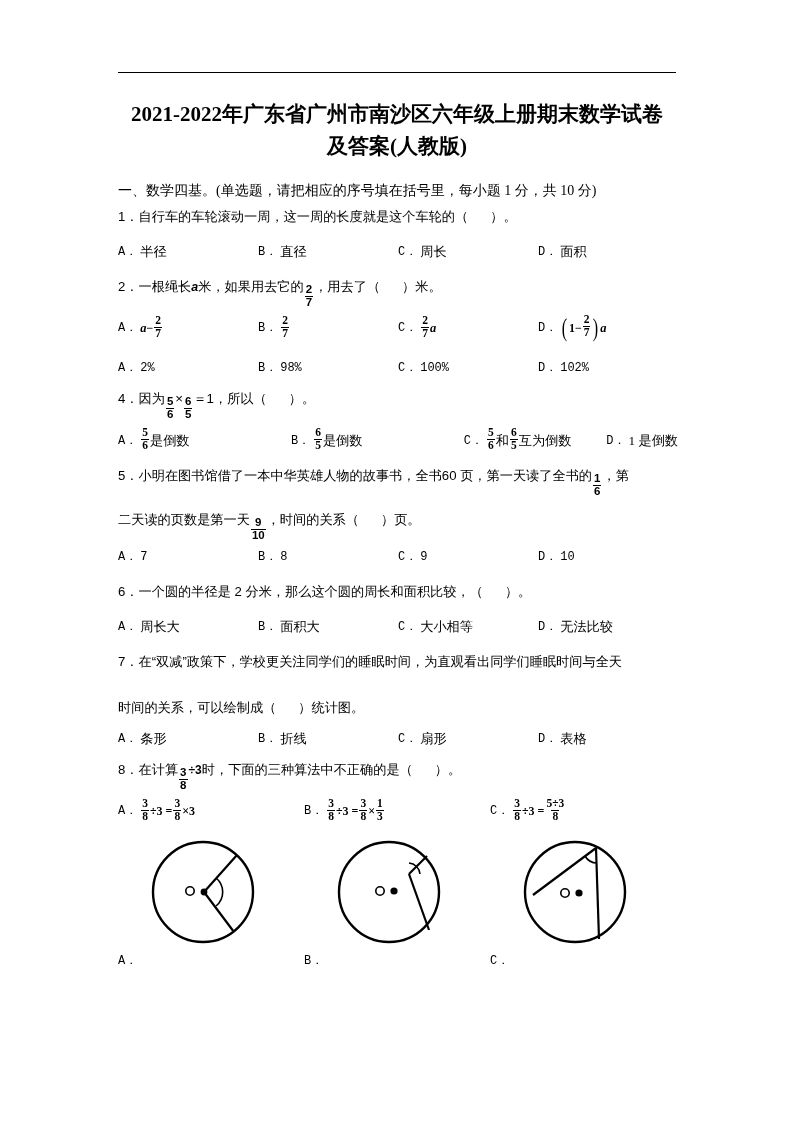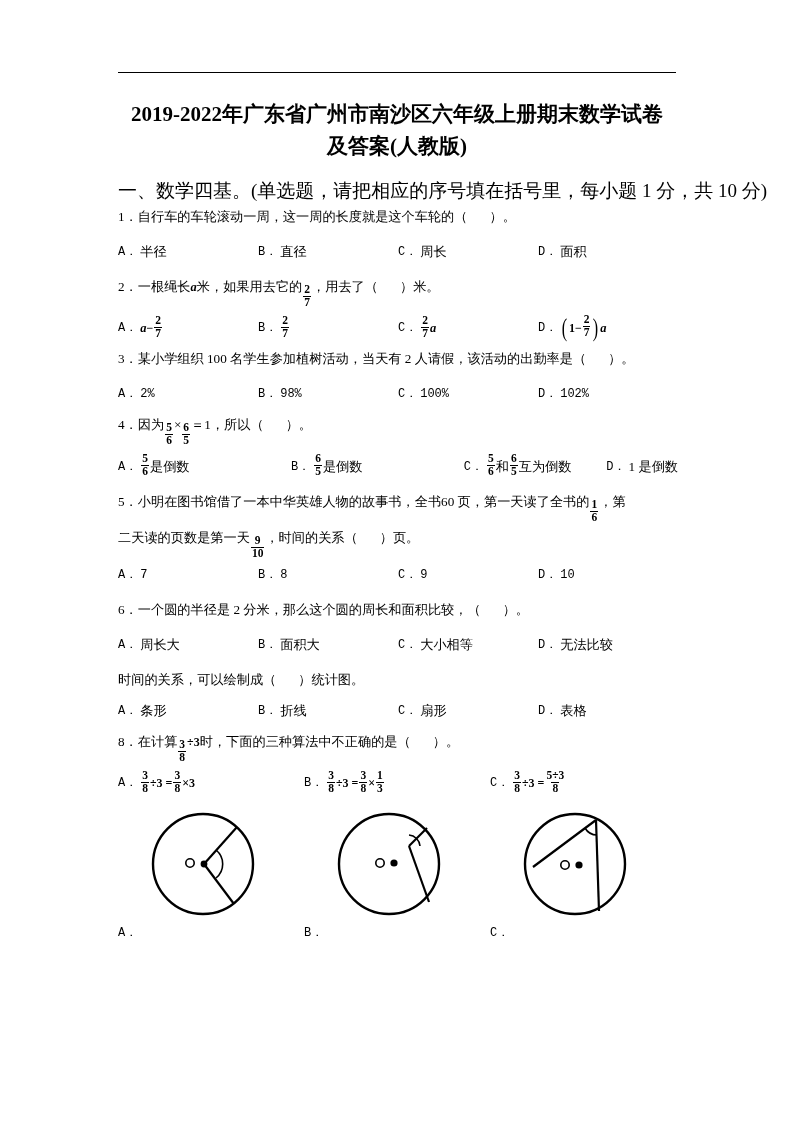--- a/index.html
+++ b/index.html
@@ -46,25 +46,25 @@
   }
   .content {
     position: absolute;
     left: 118px;
     top: 178px;
     width: 560px;
   }
   .stem {
     font-size: 13.2px;
     line-height: 26px;
-    font-family: Liberation Serif, serif;
+    font-family: Liberation Sans, sans-serif;
     white-space: nowrap;
   }
   .section-head {
-    font-size: 19px;
+    font-size: 14px;
     line-height: 26px;
     white-space: nowrap;
   }
   .opt-row {
     display: flex;
     font-size: 13.2px;
     line-height: 26px;
     align-items: flex-end;
   }
   .opt {
@@ -163,21 +163,21 @@
   .q-block { margin-bottom: 0px; }
 </style>
 </head>
 <body>
 
 <div class="page">
 
   <div class="hrule"></div>
 
   <div class="title-block">
-    <div class="title-line">2019-2022年广东省广州市南沙区六年级上册期末数学试卷</div>
+    <div class="title-line">2021-2022年广东省广州市南沙区六年级上册期末数学试卷</div>
     <div class="title-line">及答案(人教版)</div>
   </div>
 
   <div class="content">
 
     <div class="section-head">一、数学四基。(单选题，请把相应的序号填在括号里，每小题 1 分，共 10 分)</div>
 
     <div class="q-block">
       <div class="stem">
         <span>1．自行车的车轮滚动一周，这一周的长度就是这个车轮的（</span><span class="sp-blank"></span><span>）。</span>
@@ -249,23 +249,20 @@
               </span>
               <span class="pr">)</span>
             </span>
             <span class="bvar">a</span>
         </div>
       </div>
       <div class="gapline-sm"></div>
     </div>
 
     <div class="q-block">
-      <div class="stem">
-        <span>3．某小学组织 100 名学生参加植树活动，当天有 2 人请假，该活动的出勤率是（</span><span class="sp-blank"></span><span>）。</span>
-      </div>
       <div class="gapline"></div>
       <div class="opt-row">
         <div class="opt opt-a">
           <span class="opt-lbl">A．</span>
             <span class="mono">2%</span>
         </div>
         <div class="opt opt-b">
           <span class="opt-lbl">B．</span>
             <span class="mono">98%</span>
         </div>
@@ -330,21 +327,21 @@
       <div class="gapline"></div>
     </div>
 
     <div class="q-block">
       <div class="stem">
         <span>5．小明在图书馆借了一本中华英雄人物的故事书，全书60 页，第一天读了全书的</span><span class="frac">
             <span class="num">1</span>
             <span class="den">6</span>
           </span><span>，第</span>
       </div>
-      <div class="stem" style="margin-top:0">
+      <div class="stem" style="margin-top:8px">
         <span>二天读的页数是第一天</span><span class="frac">
             <span class="num">9</span>
             <span class="den">10</span>
           </span><span>，时间的关系（</span><span class="sp-blank"></span><span>）页。</span>
       </div>
       <div class="opt-row">
         <div class="opt opt-a">
           <span class="opt-lbl">A．</span>
             <span class="mono">7</span>
         </div>
@@ -384,21 +381,22 @@
         </div>
         <div class="opt opt-d">
           <span class="opt-lbl">D．</span>
             <span>无法比较</span>
         </div>
       </div>
       <div class="gapline"></div>
     </div>
 
     <div class="q-block">
-      <div class="stem" style="margin-top:0">
+      <div class="stem">7．在“双减”政策下，学校更关注同学们的睡眠时间，为直观看出同学们睡眠时间与全天</div>
+      <div class="stem" style="margin-top:20px">
         <span>时间的关系，可以绘制成（</span><span class="sp-blank"></span><span>）统计图。</span>
       </div>
       <div class="gapline-sm"></div>
       <div class="opt-row">
         <div class="opt opt-a">
           <span class="opt-lbl">A．</span>
             <span>条形</span>
         </div>
         <div class="opt opt-b">
           <span class="opt-lbl">B．</span>

